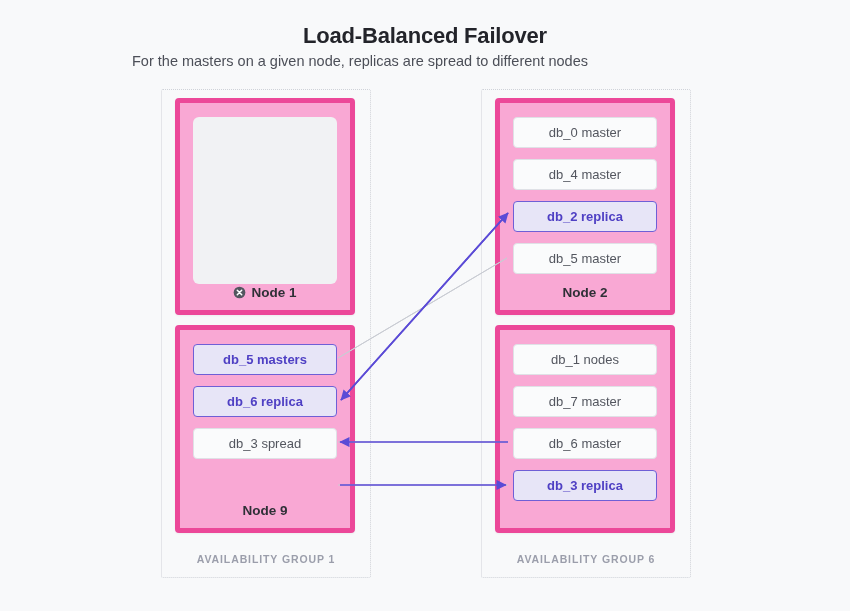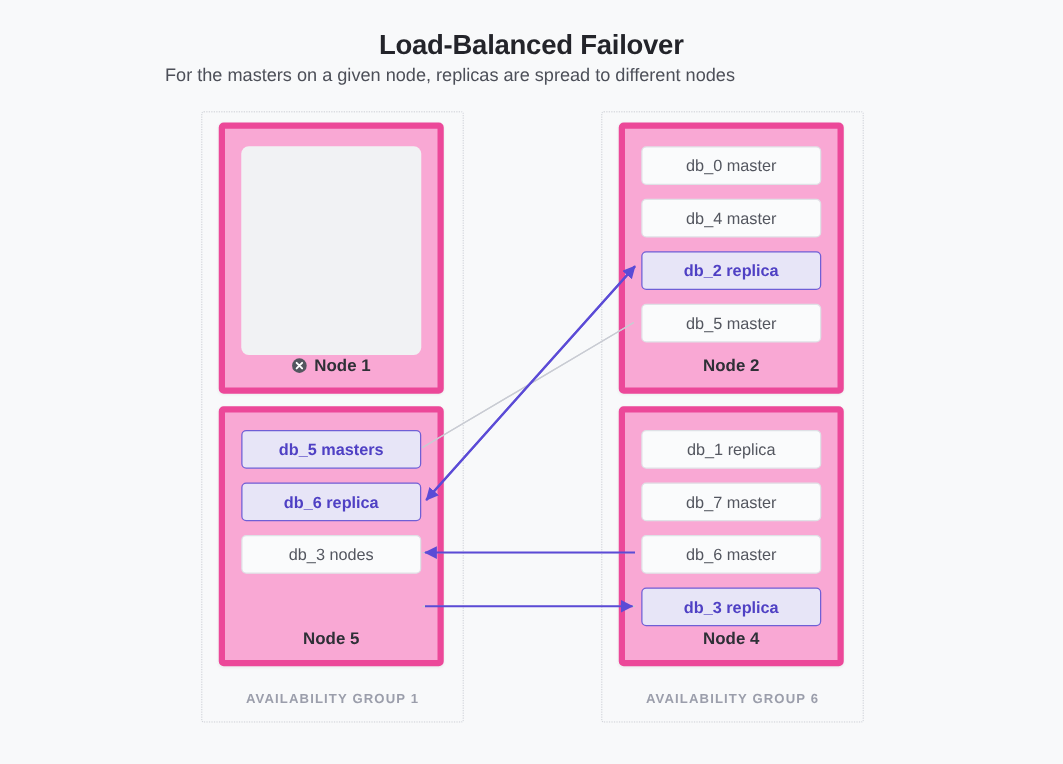--- a/index.html
+++ b/index.html
@@ -182,34 +182,31 @@
     <div class="db replica">db_2 replica</div>
     <div class="db master">db_5 master</div>
     <div class="node-label">
       <span>Node 2</span>
     </div>
   </div>
 
   <div class="node" id="node-3">
     <div class="db replica">db_5 masters</div>
     <div class="db replica">db_6 replica</div>
-    <div class="db master">db_3 nodes</div>
+    <div class="db master">db_3 spread</div>
     <div class="node-label">
-      <span>Node 5</span>
+      <span>Node 9</span>
     </div>
   </div>
 
   <div class="node" id="node-4">
-    <div class="db master">db_1 replica</div>
+    <div class="db master">db_1 nodes</div>
     <div class="db master">db_7 master</div>
     <div class="db master">db_6 master</div>
     <div class="db replica">db_3 replica</div>
-    <div class="node-label">
-      <span>Node 4</span>
-    </div>
   </div>
 
   <svg class="arrows">
     <defs>
       <marker id="arrowPurple" markerWidth="7" markerHeight="7" refX="5.6" refY="3" orient="auto">
         <path d="M0,0 L6,3 L0,6 z" fill="#5b4bd6"></path>
       </marker>
     </defs>
 
     <line x1="507" y1="258" x2="338" y2="358" stroke="#c9ccd3" stroke-width="1"></line>

